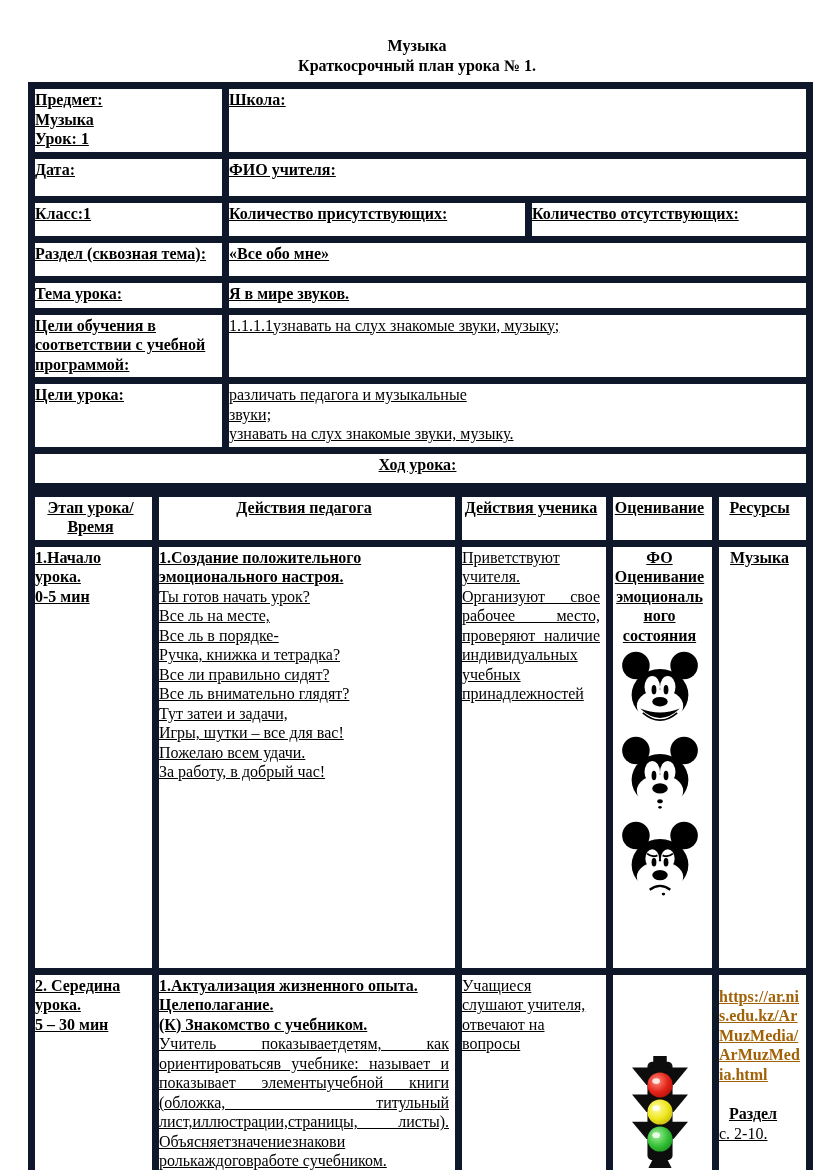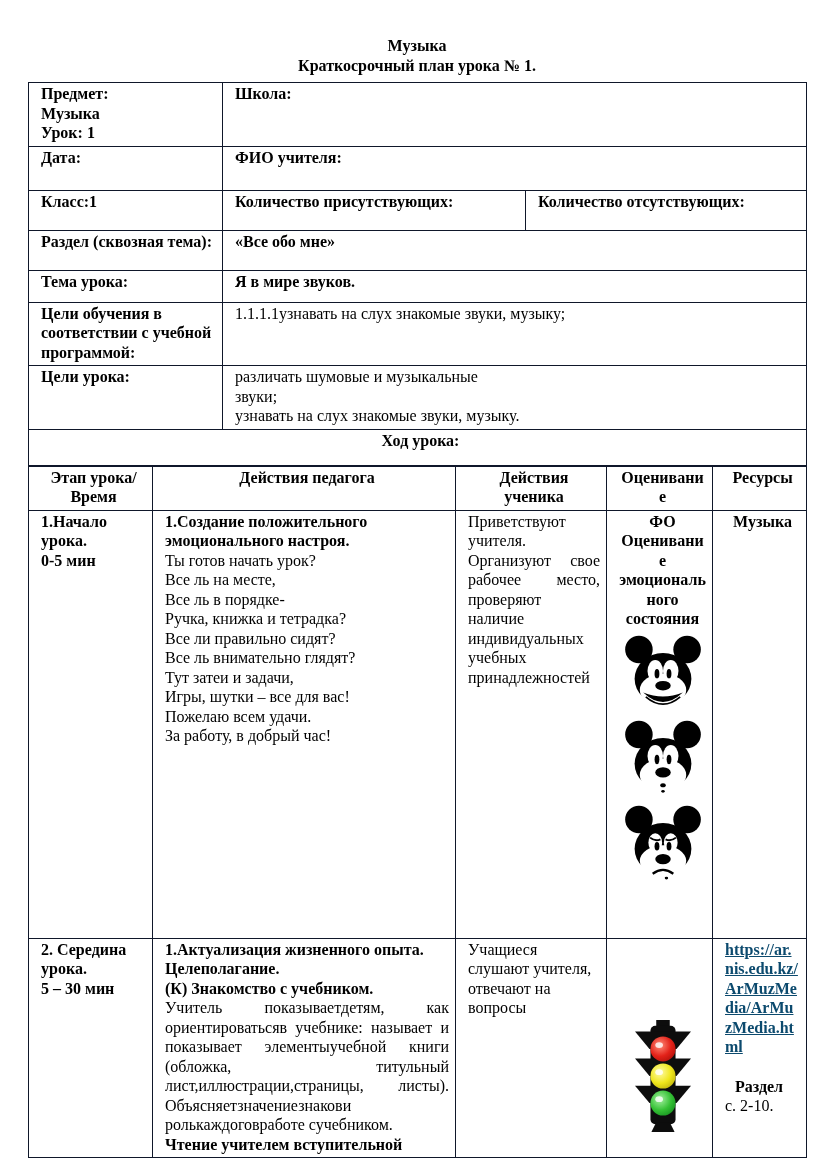--- a/index.html
+++ b/index.html
@@ -7,22 +7,22 @@
   body {
     width:827px; height:1170px; background:#ffffff; color:#000;
     font-family:"Liberation Serif", serif; font-size:16px; line-height:1.22;
     overflow:hidden;
   }
   .page { padding:36px 21px 0 28px; }
   .title { width:778px; text-align:center; font-weight:bold; margin-bottom:7px; }
   .title div { white-space:pre-line; }
   table { border-collapse:collapse; table-layout:fixed; width:778px; }
   td {
-    border:1px solid #0f172a; vertical-align:top;
-    padding:1px 6px 3px 12px; overflow:hidden;
+    border:7px solid #0f172a; vertical-align:top;
+    padding:1px 6px 3px 0; overflow:hidden;text-decoration:underline;
   }
   .b { font-weight:bold; }
   .pre { white-space:pre-line; }
   .ctr { text-align:center; }
   .jst { text-align:justify; }
   .wb { word-break:break-all; overflow-wrap:break-word; }
   tr.r-subject { height:56px; }
   tr.r-date { height:44px; }
   tr.r-class { height:40px; }
   tr.r-section { height:40px; }
@@ -33,22 +33,22 @@
   tr.r-hdr { height:40px; }
   tr.r-stage1 { height:428px; }
   tr.r-stage2 { height:212px; }
   .hdr td { font-weight:bold; text-align:center; }
   .assess { text-align:center; font-weight:bold; }
   .faces { display:flex; flex-direction:column; align-items:center; margin-top:3px; }
   .face { width:86px; height:85px; display:block; }
   .tl-wrap { margin-top:80px; display:flex; justify-content:center; }
   .tl { width:62px; height:112px; display:block; }
   .link {
-    color:#0c4a6e; font-weight:bold; text-decoration:underline;
-    word-break:break-all; overflow-wrap:break-word; cursor:pointer;
+    color:#a16207; font-weight:bold; text-decoration:underline;
+    word-break:break-all; overflow-wrap:break-word; cursor:pointer;margin-top:11px;
   }
   .textbook-name { font-weight:bold; margin-top:20px; padding-left:10px; }
   .teacher-head { font-weight:bold; }
 </style>
 </head>
 <body>
 
 <div class="page">
 
   <div class="title">
@@ -85,21 +85,21 @@
     <tr class="r-topic">
       <td class="b">Тема урока:</td>
       <td colspan="2" class="b">Я в мире звуков.</td>
     </tr>
     <tr class="r-obj">
       <td class="b">Цели обучения в соответствии с учебной программой:</td>
       <td colspan="2">1.1.1.1узнавать на слух знакомые звуки, музыку;</td>
     </tr>
     <tr class="r-goals">
       <td class="b">Цели урока:</td>
-      <td colspan="2" class="pre">различать шумовые и музыкальные
+      <td colspan="2" class="pre">различать педагога и музыкальные
 звуки;
 узнавать на слух знакомые звуки, музыку.</td>
     </tr>
     <tr class="r-course">
       <td colspan="3" class="b ctr">Ход урока:</td>
     </tr>
   </tbody>
     </table>
 
   <table>

